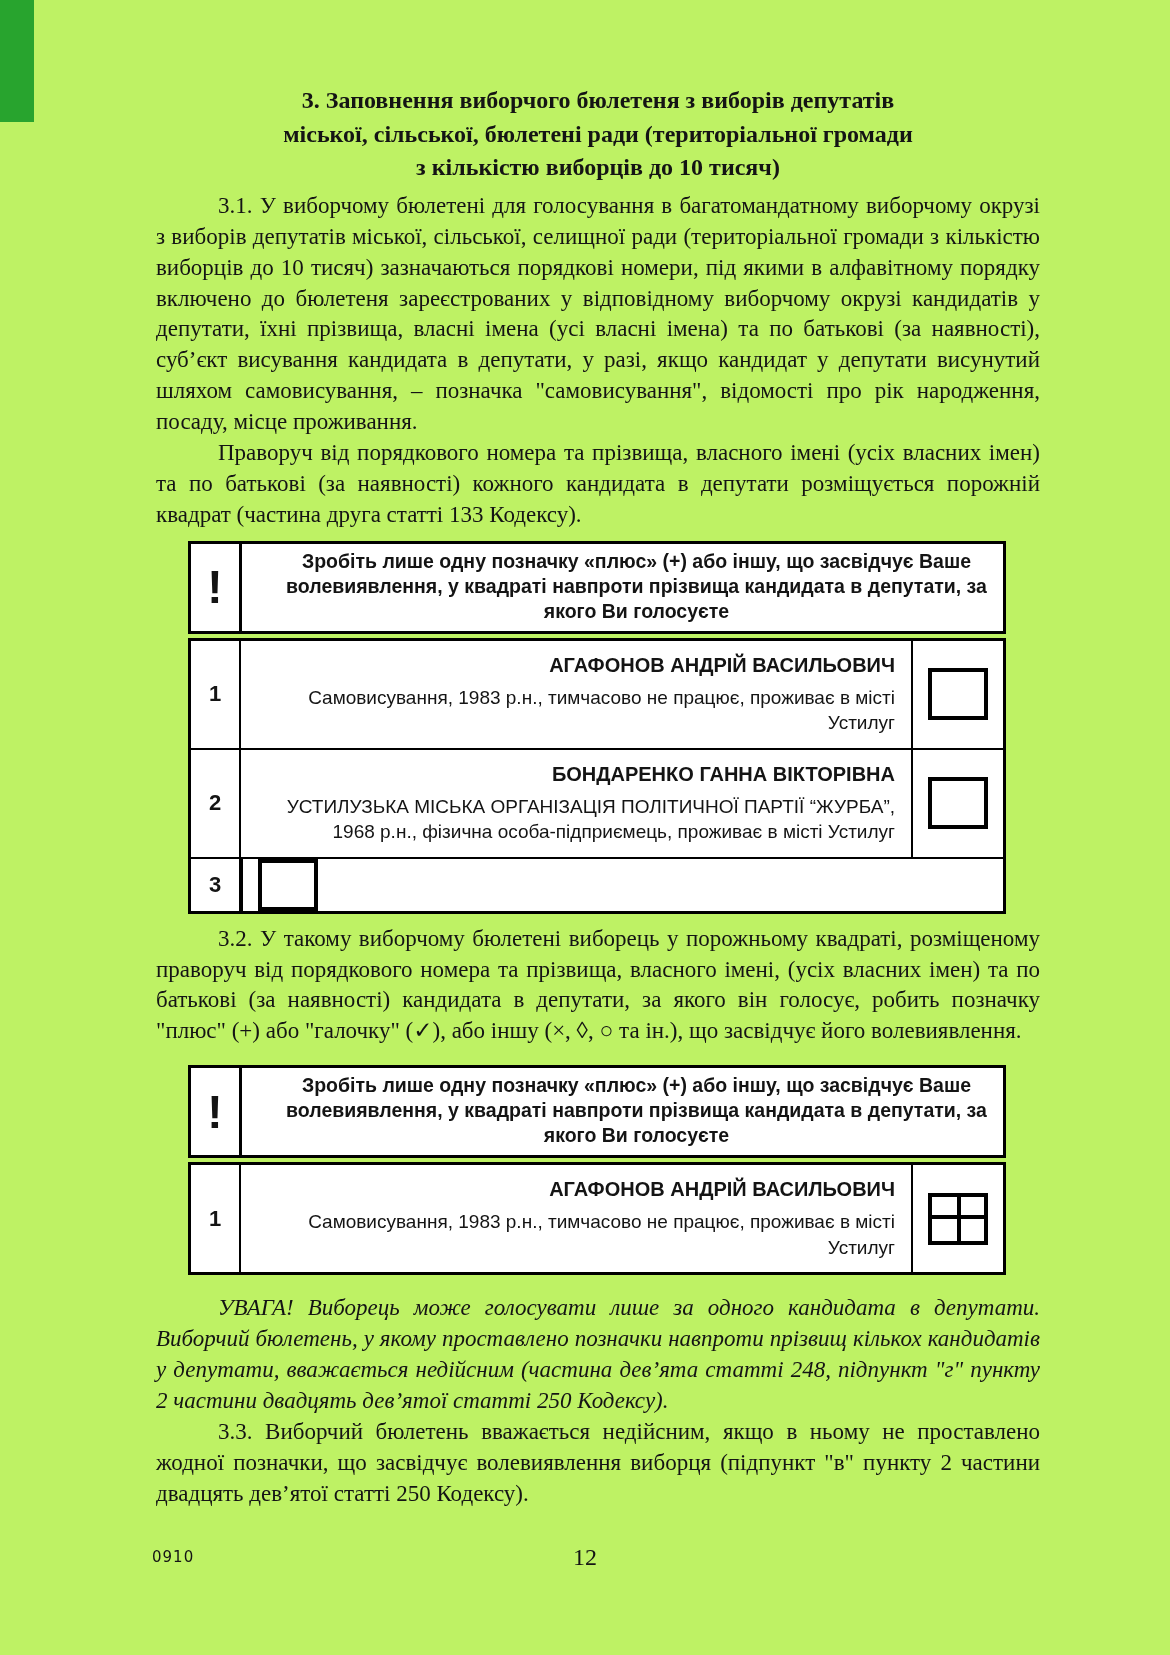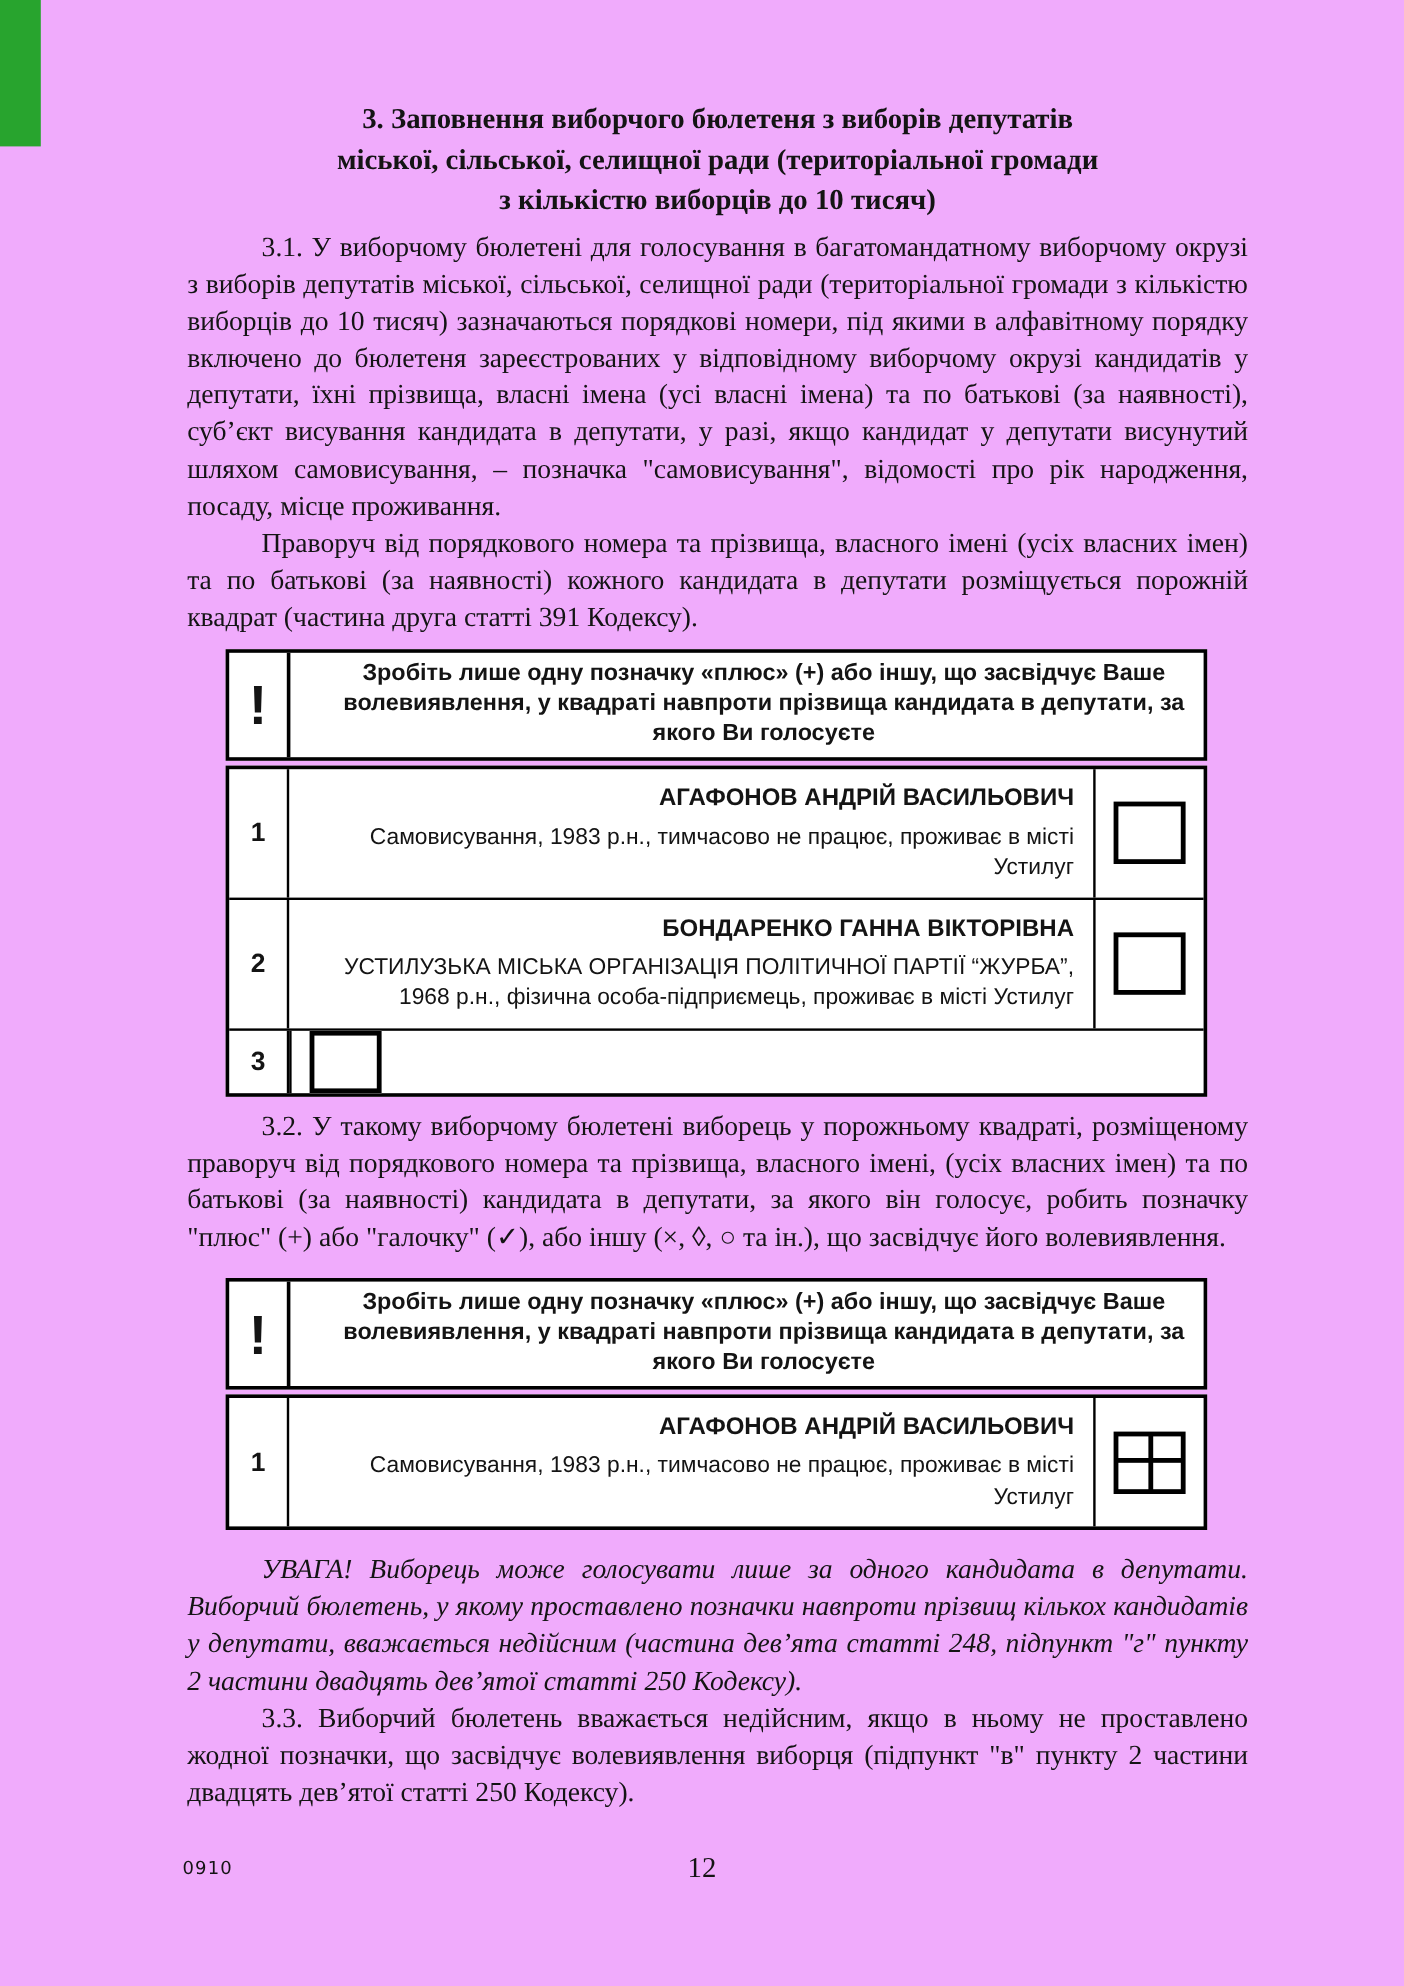--- a/index.html
+++ b/index.html
@@ -1,20 +1,20 @@
 <!DOCTYPE html>
 <html lang="uk"><head>
 <meta charset="utf-8">
 <style>
   html,body { margin:0; padding:0; background:#e8e8e8; }
   .page {
     position:relative;
     width:1170px; height:1655px;
     margin:0 auto;
-    background:#f0abfc;
+    background:#bef264;
     color:#141414;
     font-family:"Liberation Serif", serif;
     overflow:hidden;
   }
   .scan-artifact {
     position:absolute; left:0; top:0;
     width:34px; height:122px;
     background:#28a42e;
   }
   .content {
@@ -104,26 +104,26 @@
 <body>
 
 <div class="page">
 
   <div class="scan-artifact"></div>
 
   <div class="content">
 
     <h1 class="doc-title">
       <span style="display:block">3. Заповнення виборчого бюлетеня з виборів депутатів</span>
-      <span style="display:block">міської, сільської, селищної ради (територіальної громади</span>
+      <span style="display:block">міської, сільської, бюлетені ради (територіальної громади</span>
       <span style="display:block">з кількістю виборців до 10 тисяч)</span>
     </h1>
 
     <p class="para">3.1. У виборчому бюлетені для голосування в багатомандатному виборчому окрузі з виборів депутатів міської, сільської, селищної ради (територіальної громади з кількістю виборців до 10 тисяч) зазначаються порядкові номери, під якими в алфавітному порядку включено до бюлетеня зареєстрованих у відповідному виборчому окрузі кандидатів у депутати, їхні прізвища, власні імена (усі власні імена) та по батькові (за наявності), суб’єкт висування кандидата в депутати, у разі, якщо кандидат у депутати висунутий шляхом самовисування, – позначка "самовисування", відомості про рік народження, посаду, місце проживання.</p>
-    <p class="para">Праворуч від порядкового номера та прізвища, власного імені (усіх власних імен) та по батькові (за наявності) кожного кандидата в депутати розміщується порожній квадрат (частина друга статті 391 Кодексу).</p>
+    <p class="para">Праворуч від порядкового номера та прізвища, власного імені (усіх власних імен) та по батькові (за наявності) кожного кандидата в депутати розміщується порожній квадрат (частина друга статті 133 Кодексу).</p>
 
     <div class="ballot">
       <div class="ballot-header">
         <div class="bang-cell">!</div>
         <div class="warning-text">Зробіть лише одну позначку «плюс» (+) або іншу, що засвідчує Ваше волевиявлення, у квадраті навпроти прізвища кандидата в депутати, за якого Ви голосуєте</div>
       </div>
       <div class="ballot-body">
 
         <div class="ballot-row">
           <div class="num-cell">1</div>

